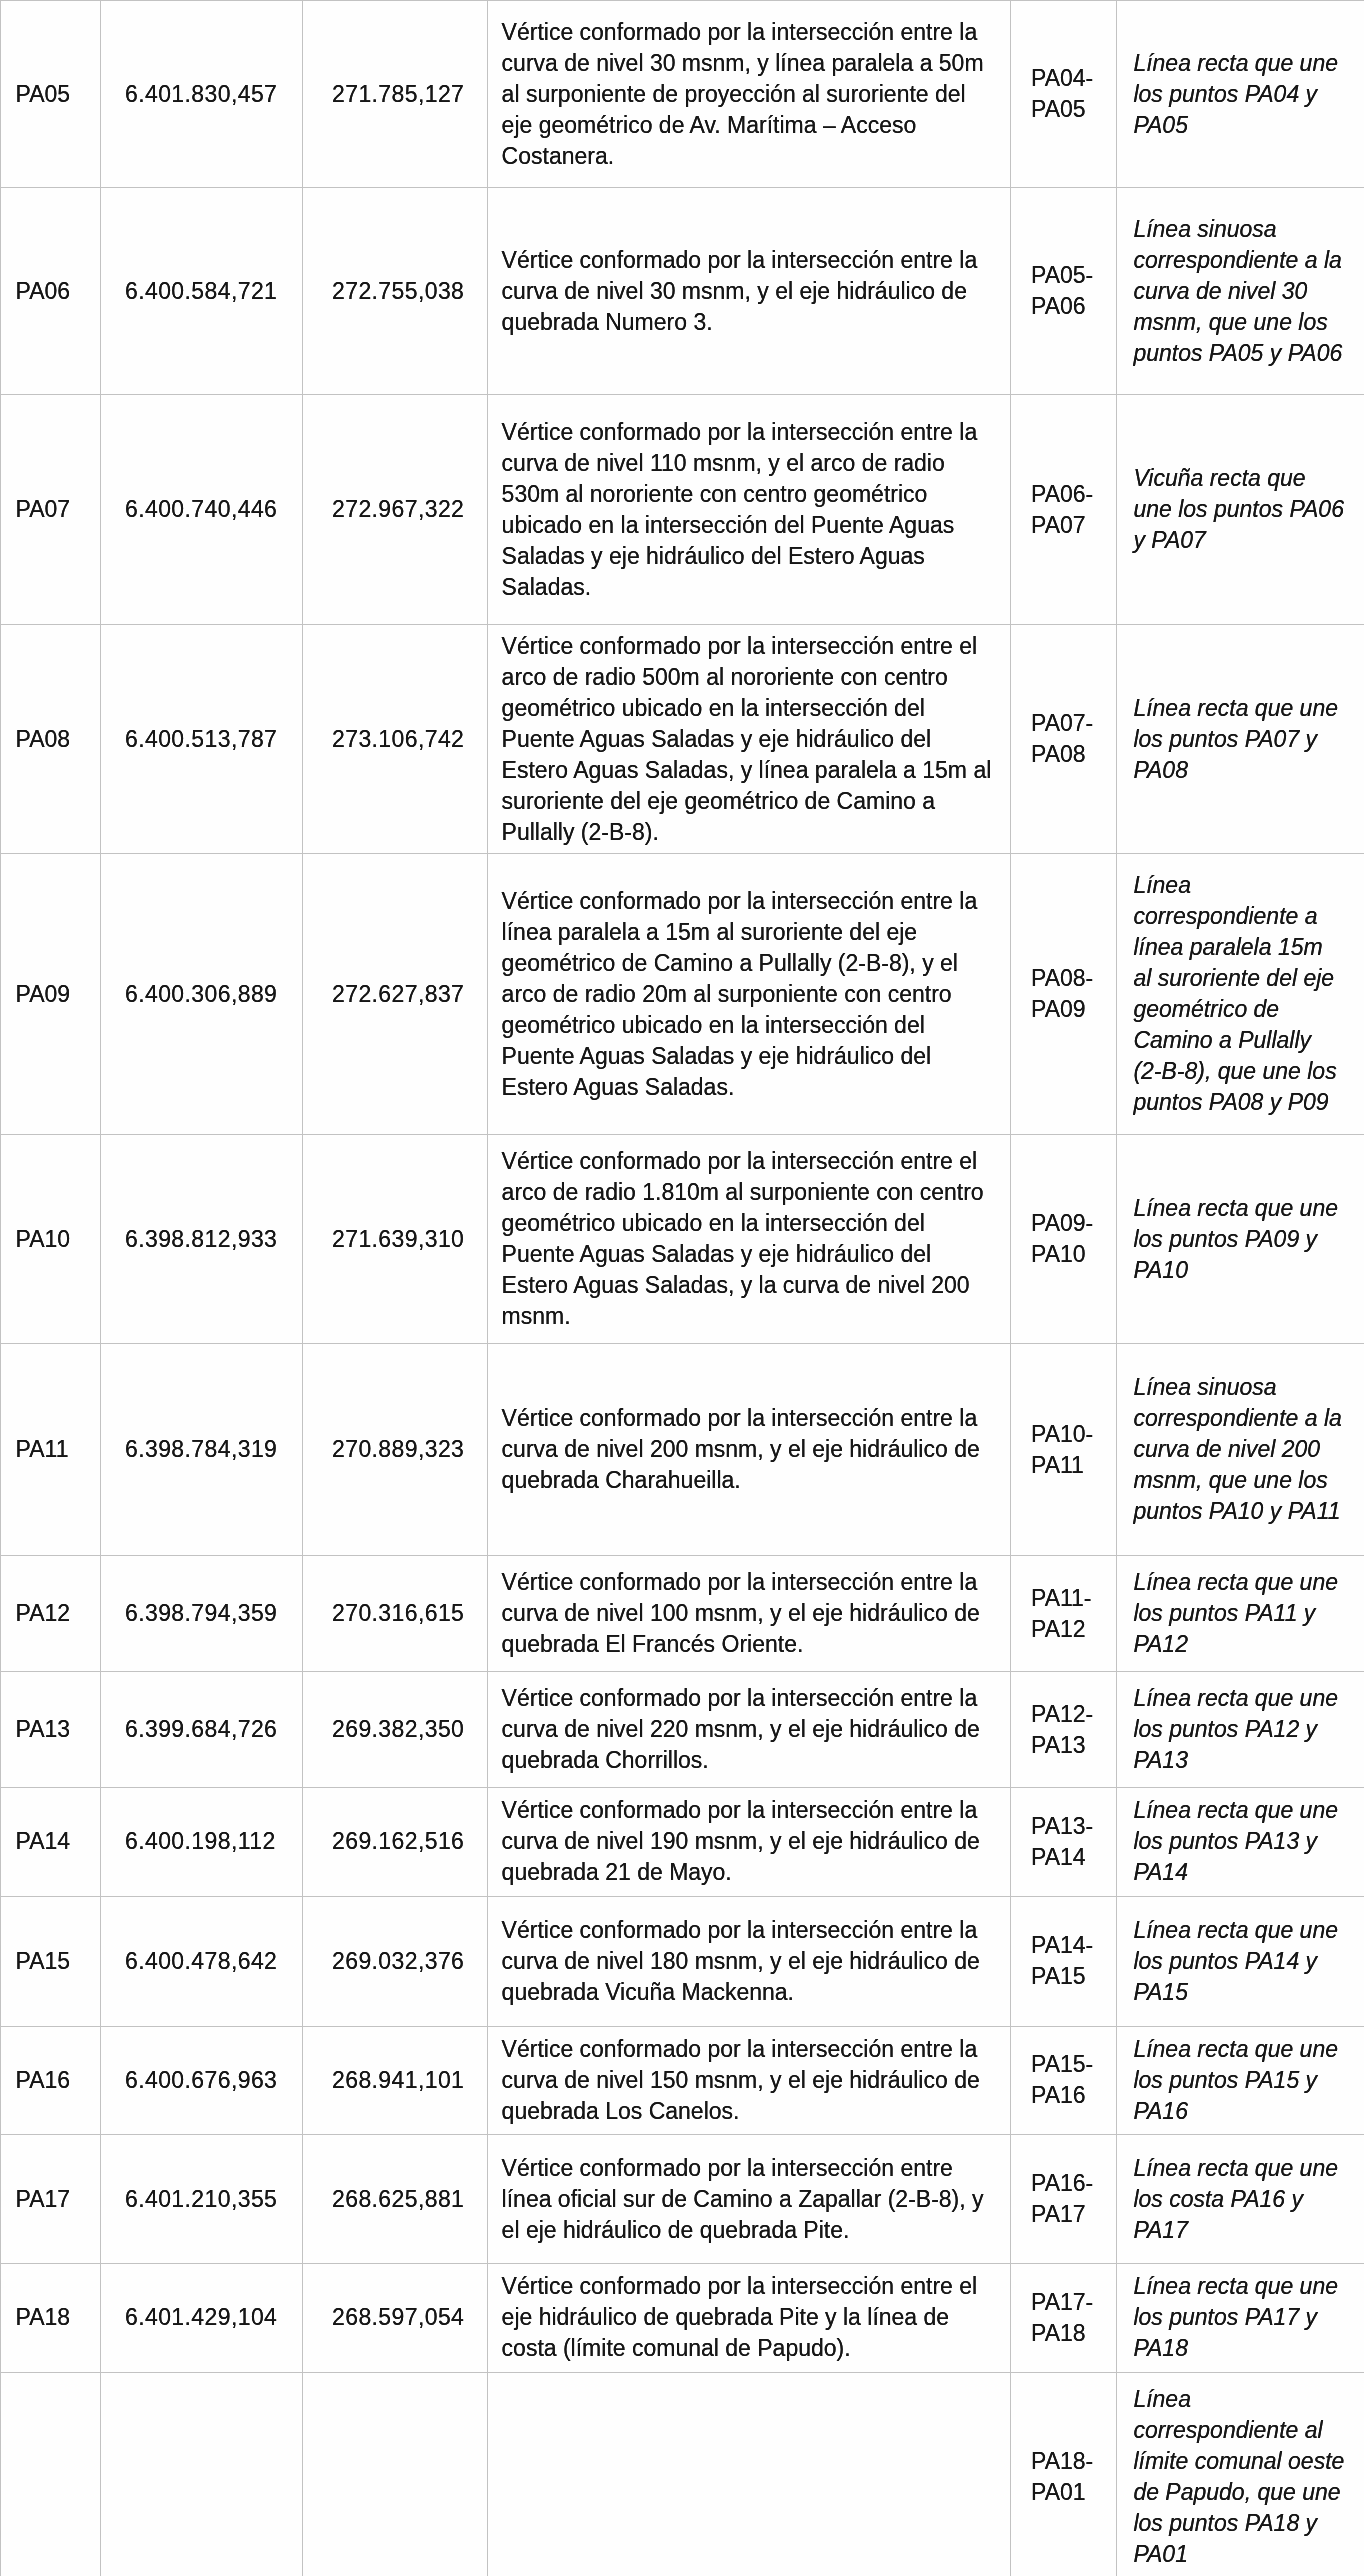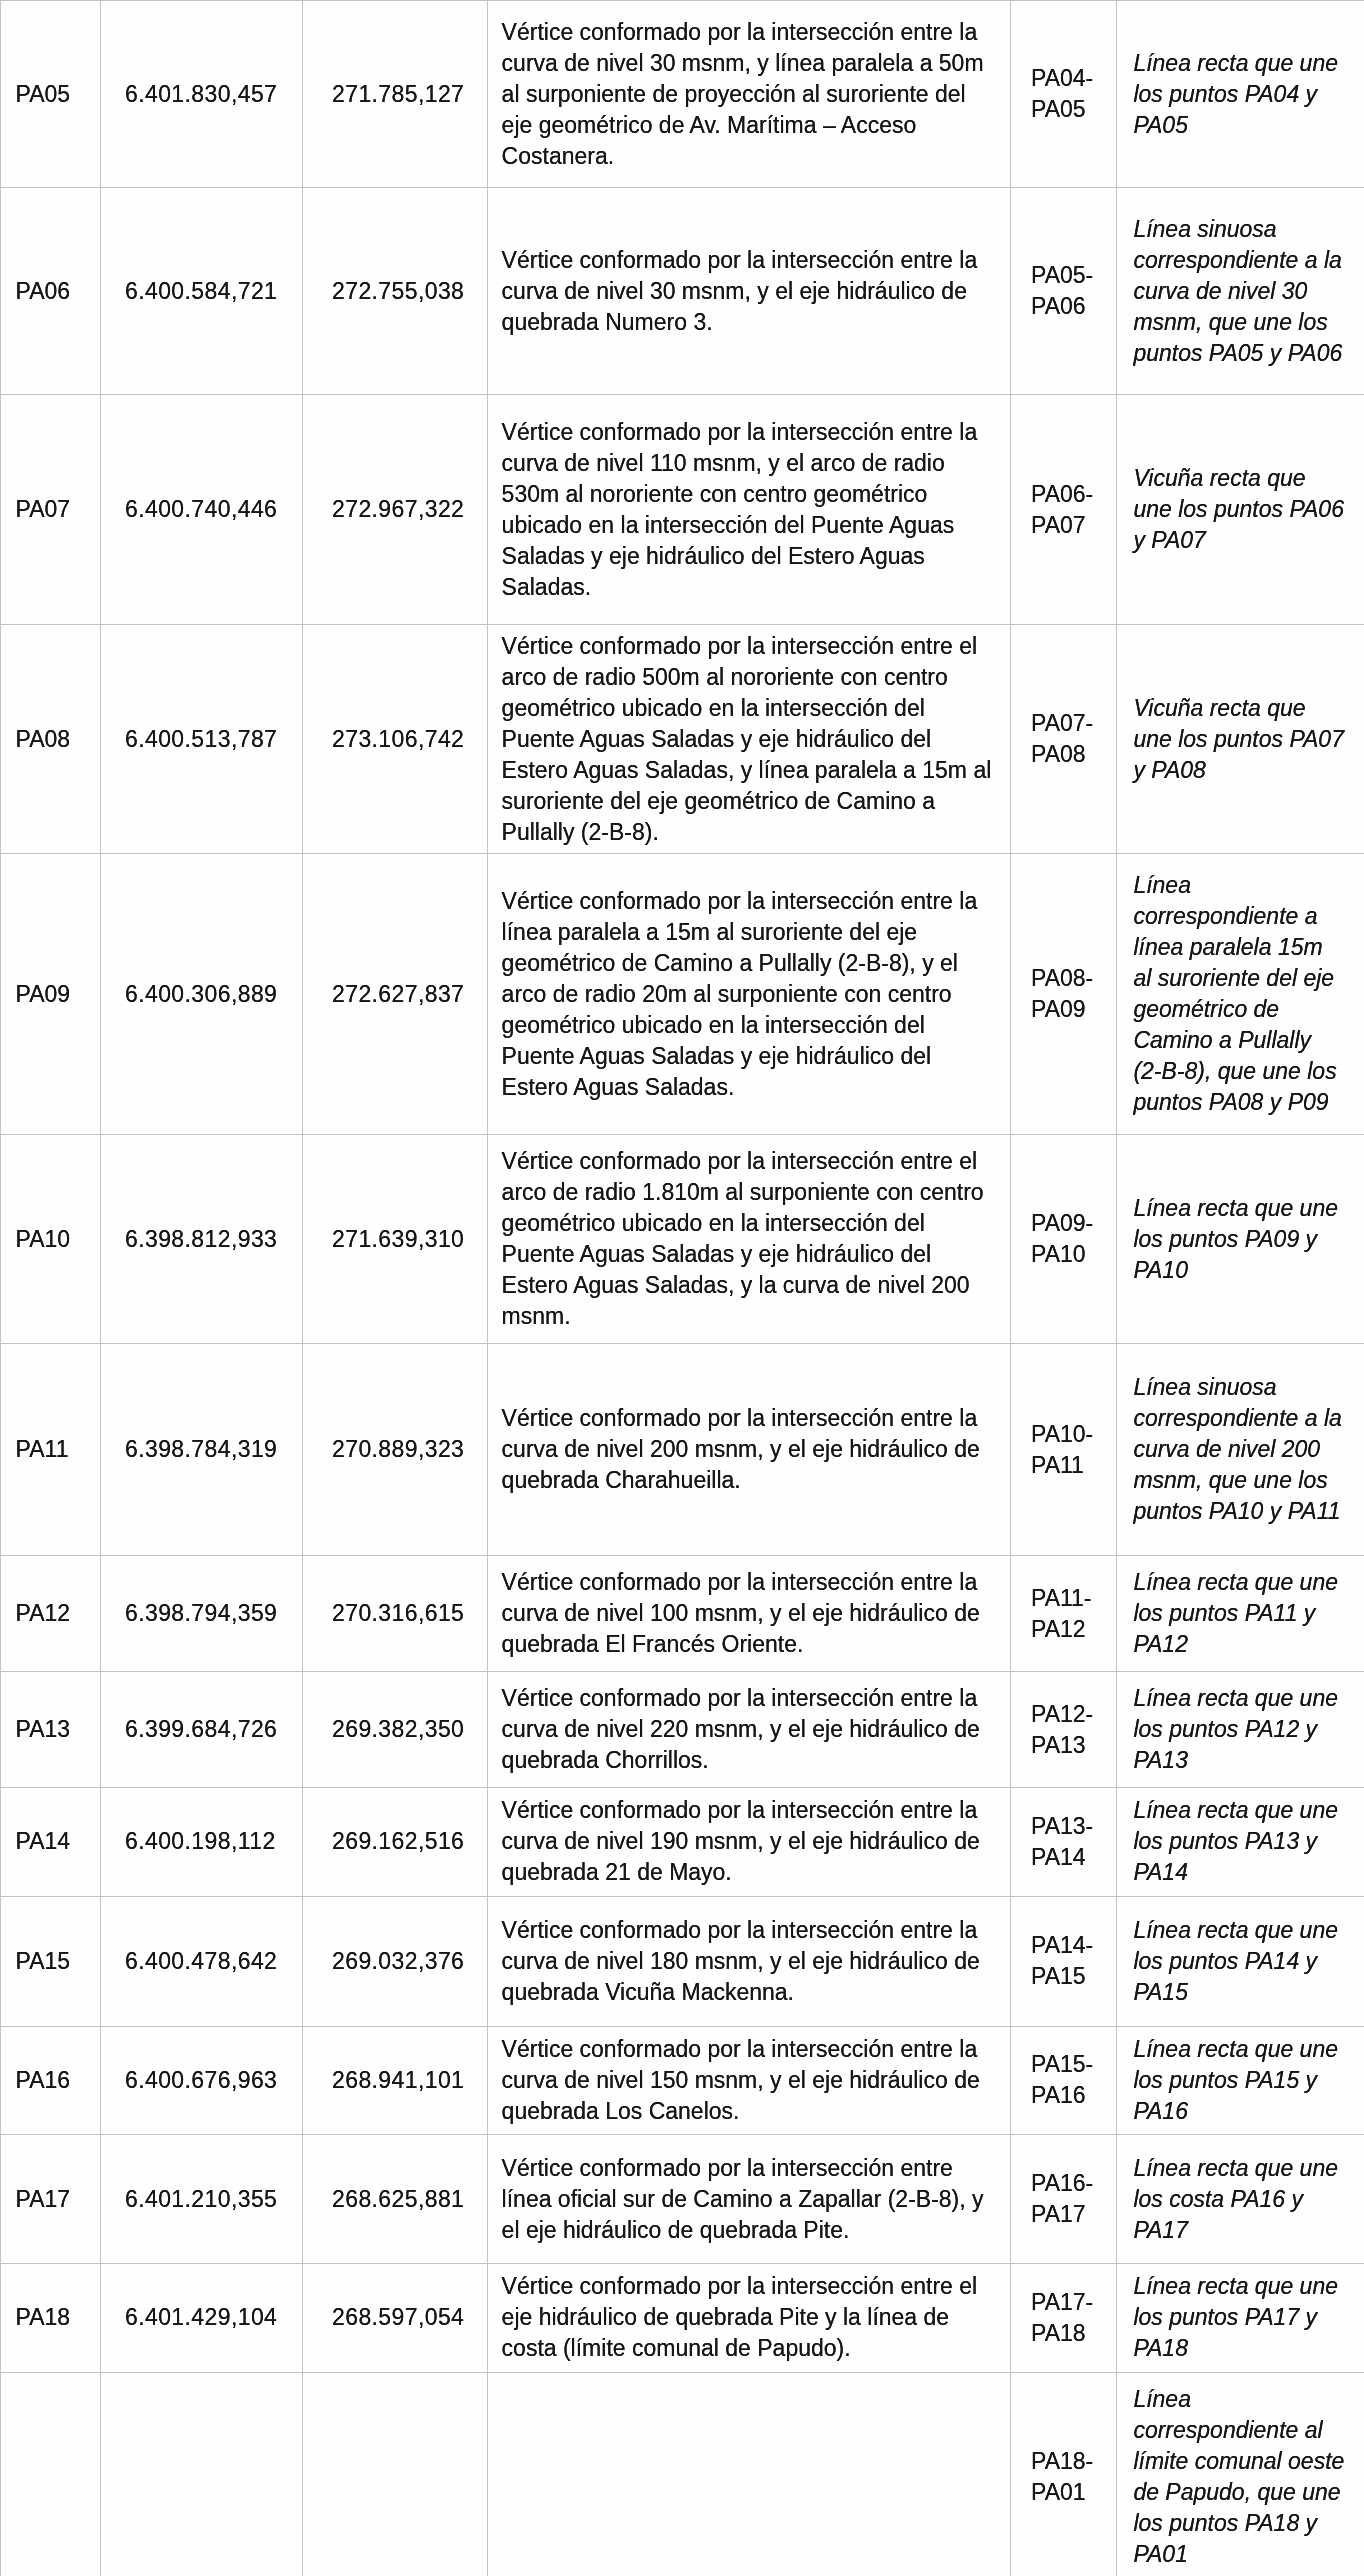--- a/index.html
+++ b/index.html
@@ -75,21 +75,21 @@
 PA07</td>
       <td class="c-segdesc">Vicuña recta que une los puntos PA06 y PA07</td>
     </tr>
     <tr style="height:220px">
       <td class="c-id">PA08</td>
       <td class="c-coord1">6.400.513,787</td>
       <td class="c-coord2">273.106,742</td>
       <td class="c-desc">Vértice conformado por la intersección entre el arco de radio 500m al nororiente con centro geométrico ubicado en la intersección del Puente Aguas Saladas y eje hidráulico del Estero Aguas Saladas, y línea paralela a 15m al suroriente del eje geométrico de Camino a Pullally (2-B-8).</td>
       <td class="c-seg">PA07-
 PA08</td>
-      <td class="c-segdesc">Vicuña recta que une los puntos PA07 y PA08</td>
+      <td class="c-segdesc">Línea recta que une los puntos PA07 y PA08</td>
     </tr>
     <tr style="height:281px">
       <td class="c-id">PA09</td>
       <td class="c-coord1">6.400.306,889</td>
       <td class="c-coord2">272.627,837</td>
       <td class="c-desc">Vértice conformado por la intersección entre la línea paralela a 15m al suroriente del eje geométrico de Camino a Pullally (2-B-8), y el arco de radio 20m al surponiente con centro geométrico ubicado en la intersección del Puente Aguas Saladas y eje hidráulico del Estero Aguas Saladas.</td>
       <td class="c-seg">PA08-
 PA09</td>
       <td class="c-segdesc">Línea correspondiente a línea paralela 15m al suroriente del eje geométrico de Camino a Pullally (2-B-8), que une los puntos PA08 y P09</td>
     </tr>

